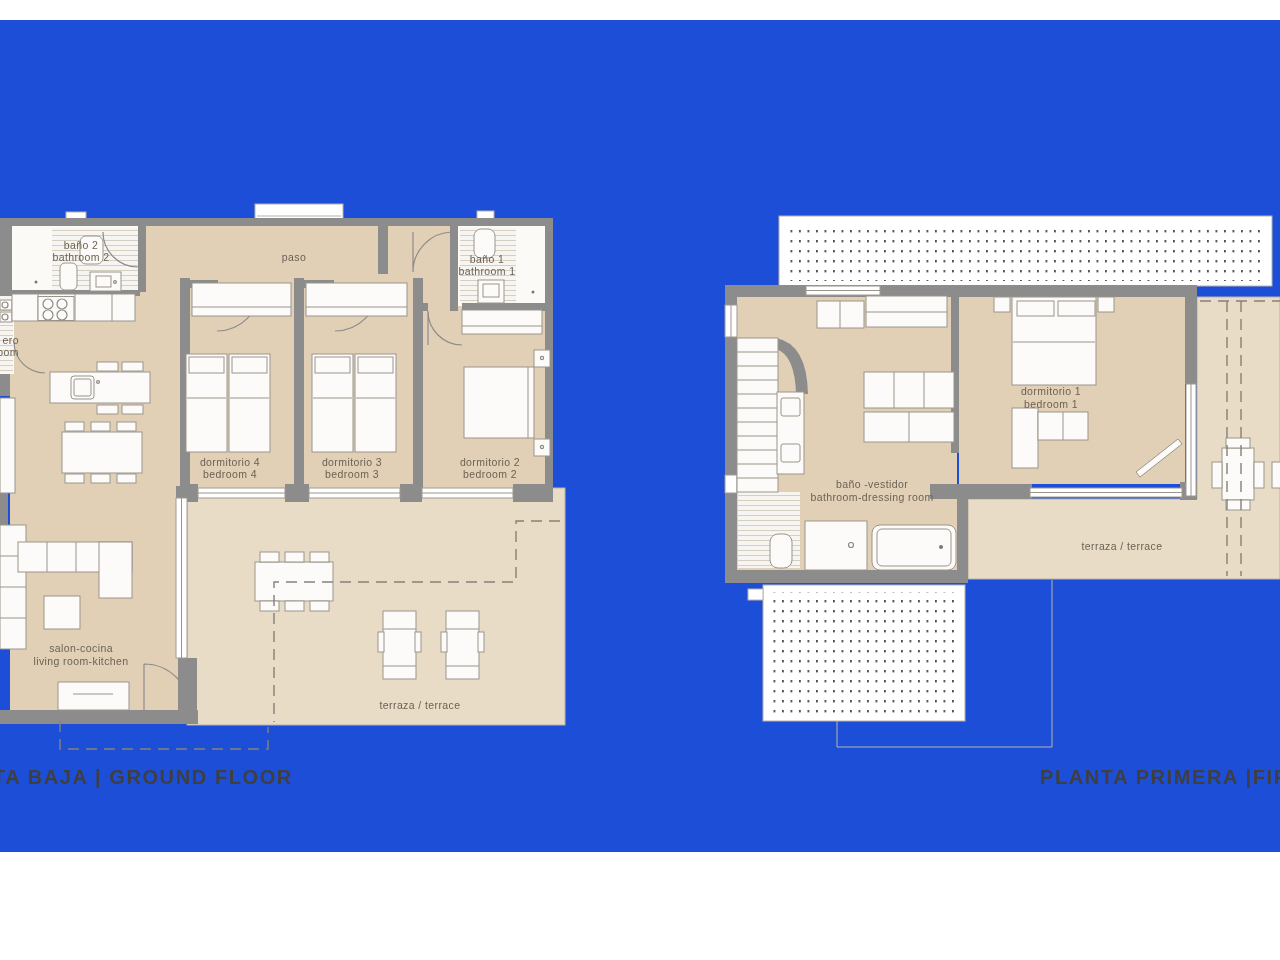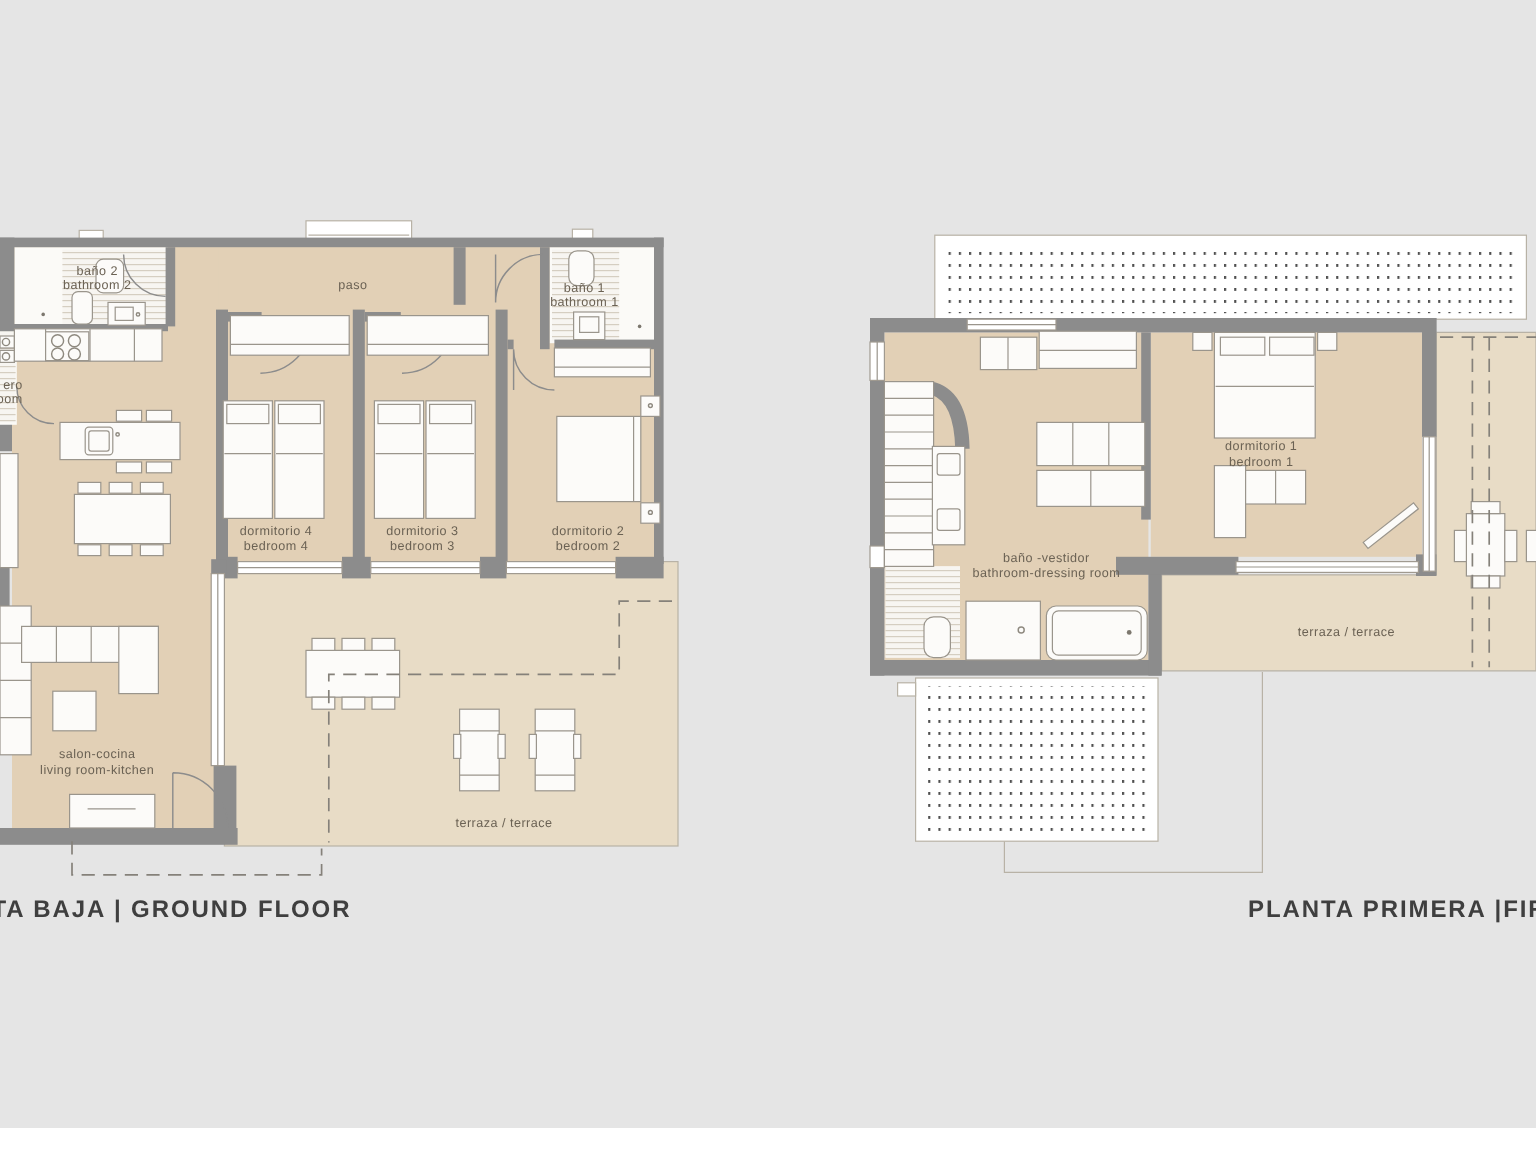--- a/index.html
+++ b/index.html
@@ -1,17 +1,17 @@
 <!DOCTYPE html>
 <html><head>
 <meta charset="utf-8">
 <style>
   html,body{margin:0;padding:0;background:#ffffff;}
-  .stage{position:relative;width:1280px;height:940px;background:#e5e5e5;overflow:hidden;
-         font-family:"Liberation Sans", sans-serif;}
+  .stage{position:relative;width:1280px;height:832px;background:#1d4ed8;overflow:hidden;
+         font-family:"Liberation Sans", sans-serif;margin-top:20px;}
   svg{position:absolute;left:0;top:0;}
   .wall{fill:#8c8c8c;stroke:none;}
   .floor{fill:#e2d0b6;stroke:none;}
   .terrace{fill:#e8dcc6;stroke:#b8b2a6;stroke-width:1;}
   .wroom{fill:#fbfaf7;stroke:none;}
   .hatchf{fill:url(#hatch);stroke:none;}
   .furn{fill:#fcfbf9;stroke:#9a958c;stroke-width:1;}
   .furnline{fill:none;stroke:#9a958c;stroke-width:1;}
   .ring{fill:none;stroke:#8f8a80;stroke-width:1.2;}
   .win{fill:#ffffff;stroke:#a09a90;stroke-width:1;}

